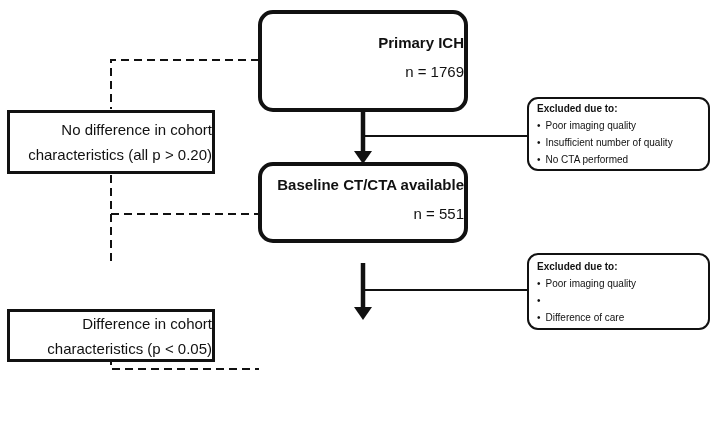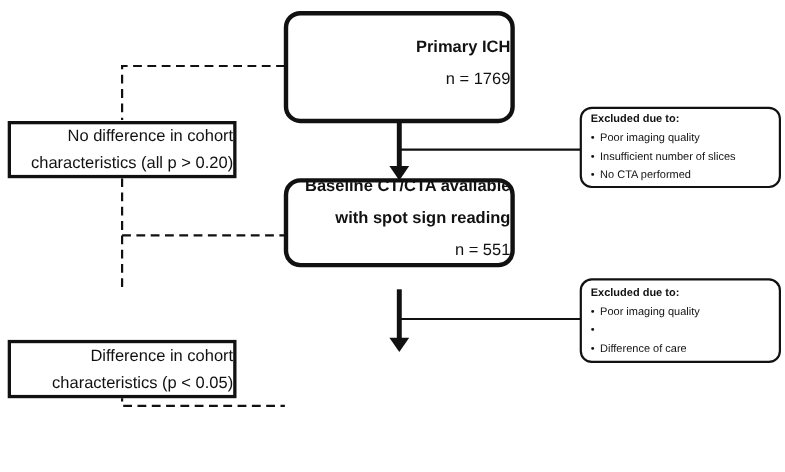--- a/index.html
+++ b/index.html
@@ -109,44 +109,43 @@
     <path d="M 111 318 V 369 H 259" fill="none" stroke="#111111" stroke-width="2" stroke-dasharray="8 5"></path>
   </svg>
 
   <div class="box main-box" style="top:10px;height:102px;">
     <div class="title">Primary ICH</div>
     <div class="count">n = 1769</div>
   </div>
 
   <div class="box main-box" style="top:162px;height:81px;">
     <div class="title">Baseline CT/CTA available</div>
-    <div class="title">with spot sign reading</div>
     <div class="count">n = 551</div>
   </div>
 
 
-  <div class="box note-box" style="top:110px;height:52px;">
+  <div class="box note-box" style="top:110px;height:64px;">
     <div class="note-line">No difference in cohort</div>
     <div class="note-line">characteristics (all p &gt; 0.20)</div>
   </div>
 
   <div class="box note-box" style="top:265px;height:53px;margin-top:44px;">
     <div class="note-line">Difference in cohort</div>
     <div class="note-line">characteristics (p &lt; 0.05)</div>
   </div>
 
   <div class="box excl-box" style="top:97px;height:74px;">
     <div class="excl-header">Excluded due to:</div>
     <div class="excl-row">
       <span class="blt">•</span>
       <span>Poor imaging quality</span>
     </div>
     <div class="excl-row">
       <span class="blt">•</span>
-      <span>Insufficient number of slices</span>
+      <span>Insufficient number of quality</span>
     </div>
     <div class="excl-row">
       <span class="blt">•</span>
       <span>No CTA performed</span>
     </div>
   </div>
 
   <div class="box excl-box" style="top:253px;height:77px;">
     <div class="excl-header">Excluded due to:</div>
     <div class="excl-row">

